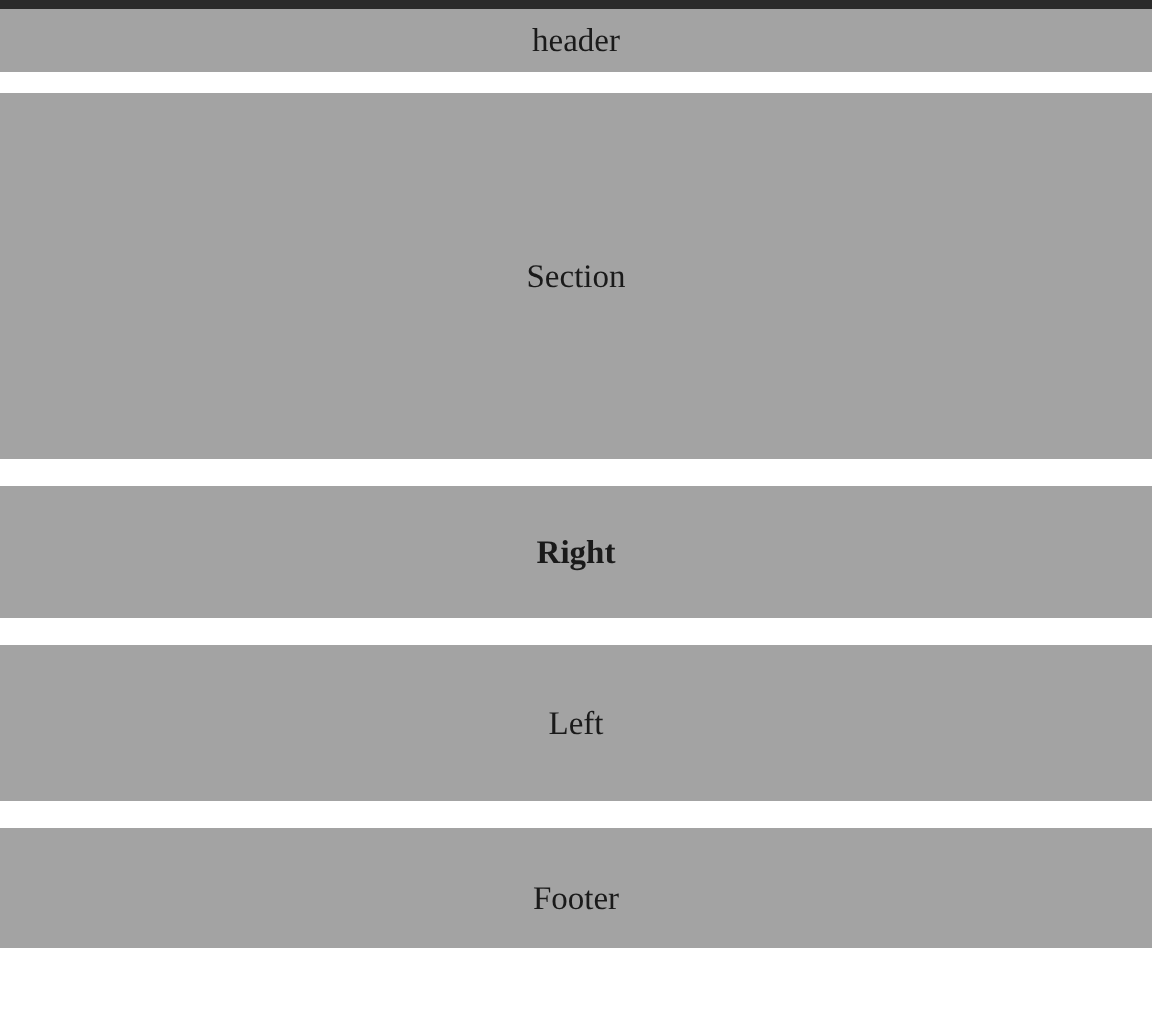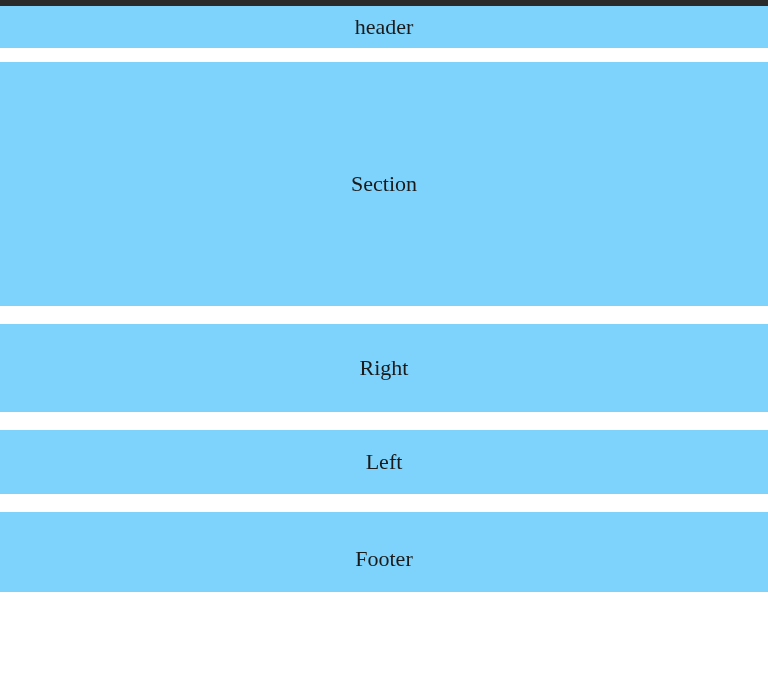--- a/index.html
+++ b/index.html
@@ -15,21 +15,21 @@
       color: #1a1a1a;
       background: #ffffff;
       overflow: hidden;
     }
     .topbar {
       width: 100%;
       height: 6px;
       background: #2a2a2a;
     }
     .panel {
-      background: #7dd3fc;
+      background: #a3a3a3;
       text-align: center;
       display: flex;
       align-items: center;
       justify-content: center;
       width: 100%;
     }
     .header-panel {
       height: 42px;
       margin-top: 0;
     }
@@ -39,23 +39,24 @@
     }
     .gap-large {
       height: 18px;
       background: #ffffff;
     }
     .section-panel {
       height: 244px;
     }
     .right-panel {
       height: 88px;
+      font-weight: bold;
     }
     .left-panel {
-      height: 64px;
+      height: 104px;
     }
     .footer-panel {
       height: 80px;
       display: flex;
       align-items: center;
       justify-content: center;
       padding-top: 14px;
     }
   </style>
 </head>

